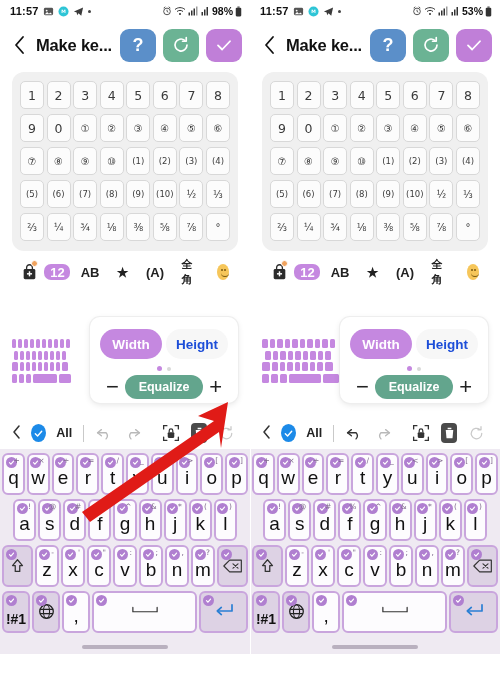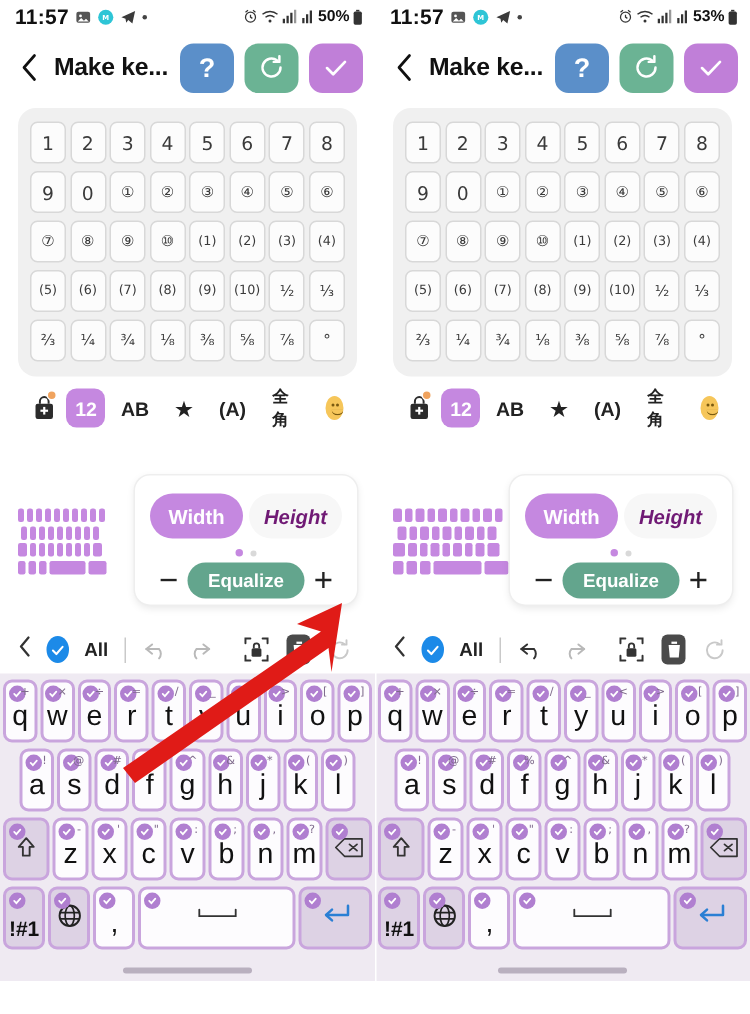--- a/index.html
+++ b/index.html
@@ -14,21 +14,21 @@
   .panel.right { width: 250px; }
   .divider { position:absolute; left:250px; top:0; width:1px; height:676px; background:#ffffff; z-index: 5;}
 
   
   .statusbar {
     height: 22px; display:flex; align-items:center; justify-content:space-between;
     padding: 0 8px 0 10px; font-size: 11px; color:#111; font-weight:600;
   }
   .sb-left { display:flex; align-items:center; gap:4px; }
   .sb-right { display:flex; align-items:center; gap:2px; font-size:10.5px; }
-  .sb-time { font-size:14px; letter-spacing:.2px; }
+  .sb-time { font-size:11px; letter-spacing:.2px; }
   .ic { display:inline-flex; align-items:center; justify-content:center; }
   .ic svg { display:block; }
   .dot-sep { width:3px; height:3px; border-radius:50%; background:#444; display:inline-block; }
 
   
   .appbar {
     height: 46px; display:flex; align-items:center; padding: 0 8px 0 8px; gap: 6px;
   }
   .back-btn { width:24px; height:30px; display:flex; align-items:center; justify-content:center; }
   .app-title {
@@ -57,21 +57,21 @@
     font-size: 12.5px; color:#3a3a3a; font-family:"DejaVu Sans", sans-serif;
   }
   .gkey.sm { font-size: 10px; }
   .gkey.xs { font-size: 8.5px; }
 
   
   .catbar {
     display:flex; align-items:center; gap: 6px; padding: 8px 14px 10px 20px;
   }
   .cat-item {
-    height:26px; min-width:26px; display:flex; align-items:center; justify-content:center;
+    height:16px; min-width:26px; display:flex; align-items:center; justify-content:center;
     font-size: 13px; font-weight:700; color:#222; border-radius:7px; padding: 0 7px;
   }
   .cat-item.active { background:#c588e0; color:#fff; }
   .cat-item.cjk { font-size: 11px; font-family:"DejaVu Sans", sans-serif; }
   .store-ic { position:relative; width:26px; height:26px; display:flex; align-items:center; justify-content:center; }
   .badge {
     position:absolute; top:1px; right:0px; width:7px; height:7px; border-radius:50%;
     background:#f0a35e; border:1.5px solid #fff;
   }
   .emoji-ic { width:16px;height:16px;border-radius:50%;background:#f6c65a;position:relative;}
@@ -89,21 +89,21 @@
     flex:1; background:#fff; border-radius: 10px; padding: 12px 10px 4px 10px;
     box-shadow: 0 0 0 1px #eee, 0 2px 6px rgba(0,0,0,.10);
     margin-right: 4px;
   }
   .seg { display:flex; gap: 4px; }
   .seg-btn {
     flex:1; height: 30px; border-radius: 15px; display:flex; align-items:center;
     justify-content:center; font-size: 13.5px; font-weight:700;
   }
   .seg-btn.on { background:#c588e0; color:#fff; }
-  .seg-btn.off { background:#f7f7f7; color:#701a75;font-style:italic; }
+  .seg-btn.off { background:#f7f7f7; color:#1d4ed8; }
   .dots { display:flex; gap:5px; justify-content:center; align-items:center; margin: 7px 0 4px 0; }
   .dot { width:5px; height:5px; border-radius:50%; background:#c588e0; }
   .dot.off { width:4px; height:4px; background:#d9d9d9; }
   .stepper { display:flex; align-items:center; justify-content:space-between; padding: 0 6px; }
   .step-sign { font-size: 22px; color:#222; line-height:1; font-weight:400; }
   .equalize {
     background:#63a58d; color:#fff; font-size: 12.5px; font-weight:700;
     padding: 5px 14px; border-radius: 13px;
   }
 
@@ -206,21 +206,21 @@
               <rect x="16" y="1" width="3" height="18" fill="#999"></rect>
             </svg>
           </span>
         <span class="ic">
             <svg width="9" height="10" viewBox="0 0 18 20">
               <rect x="1" y="12" width="3" height="7" fill="#333"></rect>
               <rect x="6" y="7" width="3" height="12" fill="#333"></rect>
               <rect x="11" y="2" width="3" height="17" fill="#333"></rect>
             </svg>
           </span>
-        <span>50%</span>
+        <span>98%</span>
         <span class="ic">
             <svg width="7" height="11" viewBox="0 0 12 20">
               <rect x="1" y="3" width="10" height="16" rx="2" fill="#333"></rect>
               <rect x="4" y="1" width="4" height="2" fill="#333"></rect>
             </svg>
           </span>
       </div>
     </div>
 
     <div class="appbar">

